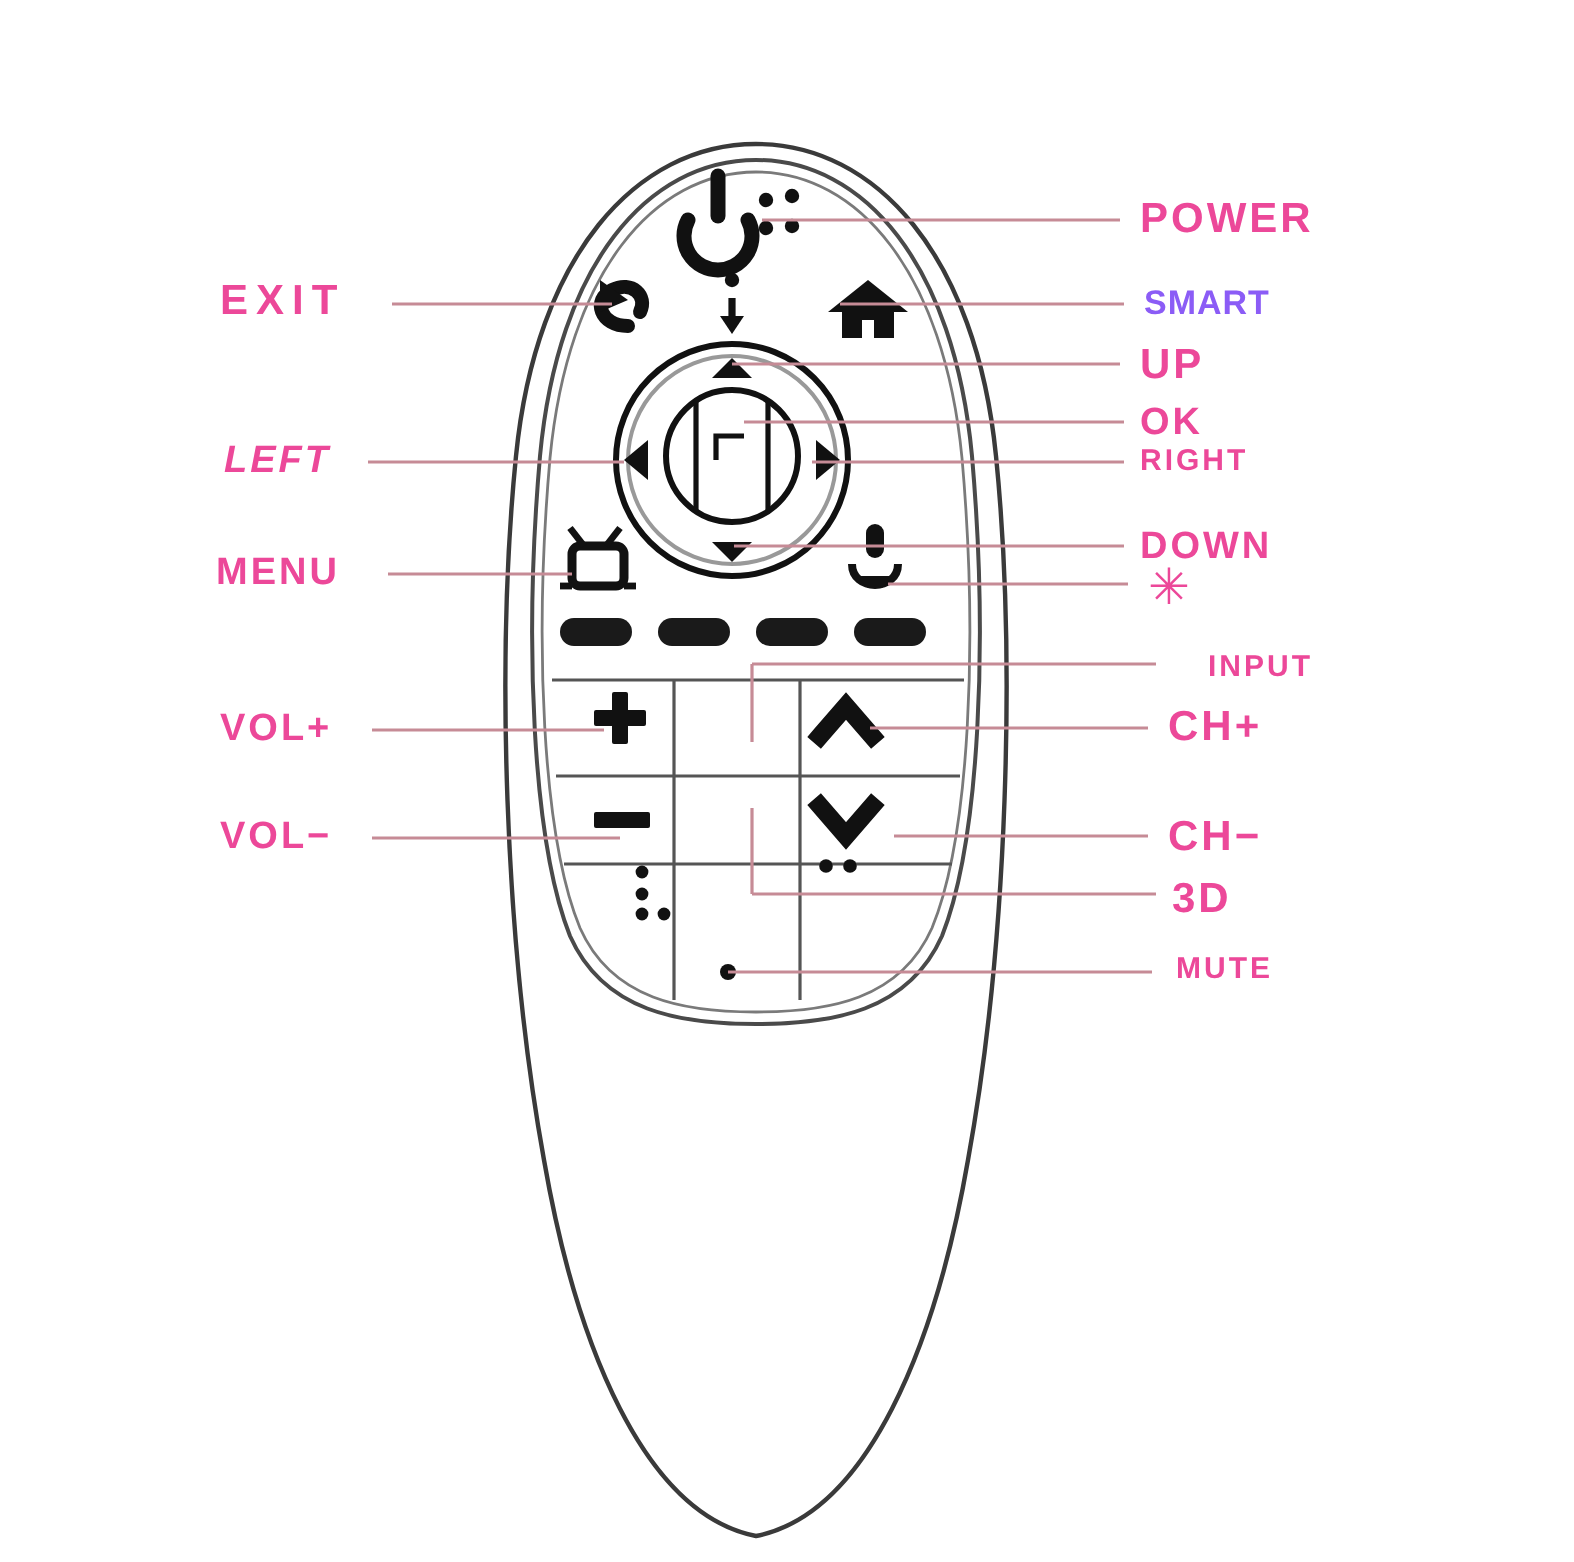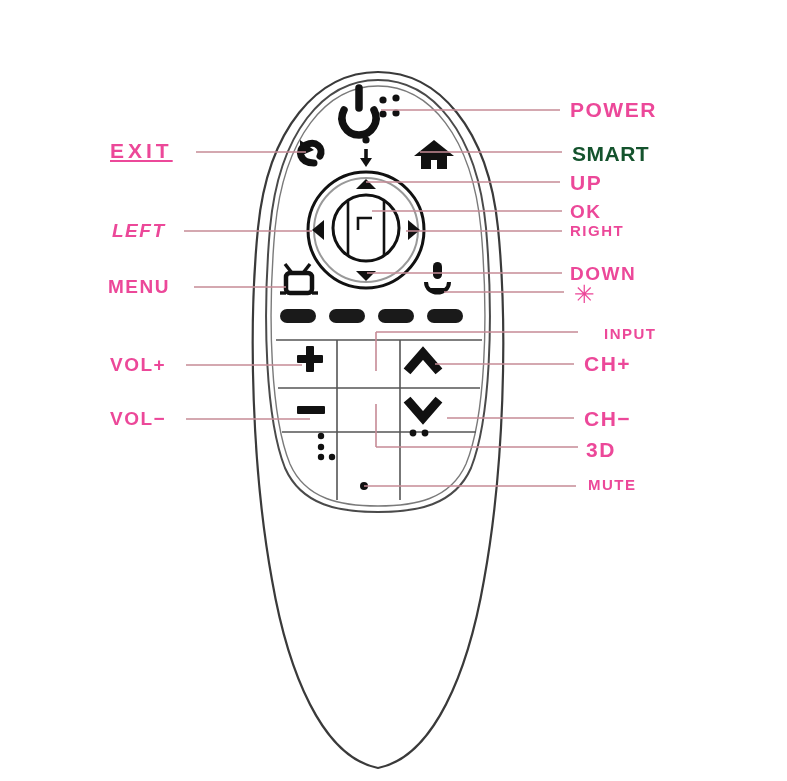--- a/index.html
+++ b/index.html
@@ -6,23 +6,23 @@
   html,body{margin:0;padding:0;background:#ffffff;}
   body{width:787px;height:781px;position:relative;overflow:hidden;
        font-family:"Liberation Sans","DejaVu Sans",sans-serif;}
   #stage{position:absolute;left:0;top:0;width:787px;height:781px;}
   #svgroot{position:absolute;left:0;top:0;width:787px;height:781px;}
   .lbl{position:absolute;white-space:nowrap;color:#ec4899;
        font-weight:bold;line-height:1;}
   .lbl.big{font-size:21px;}
   .lbl.mid{font-size:19px;}
   .lbl.sm{font-size:15px;letter-spacing:.5px;}
-  .lbl.track{letter-spacing:4px;text-decoration:underline;}
+  .lbl.track{letter-spacing:4px;}
   .lbl.track2{letter-spacing:1.5px;}
-  .lbl.smart{color:#14532d;font-size:21px;letter-spacing:.5px;}
+  .lbl.smart{color:#8b5cf6;font-size:17px;letter-spacing:.5px;}
   .lbl.star{font-size:25px;}
 </style>
 </head>
 <body>
 
 <div id="stage">
 
 <svg id="svgroot" viewBox="0 0 787 781">
 
   <g>

